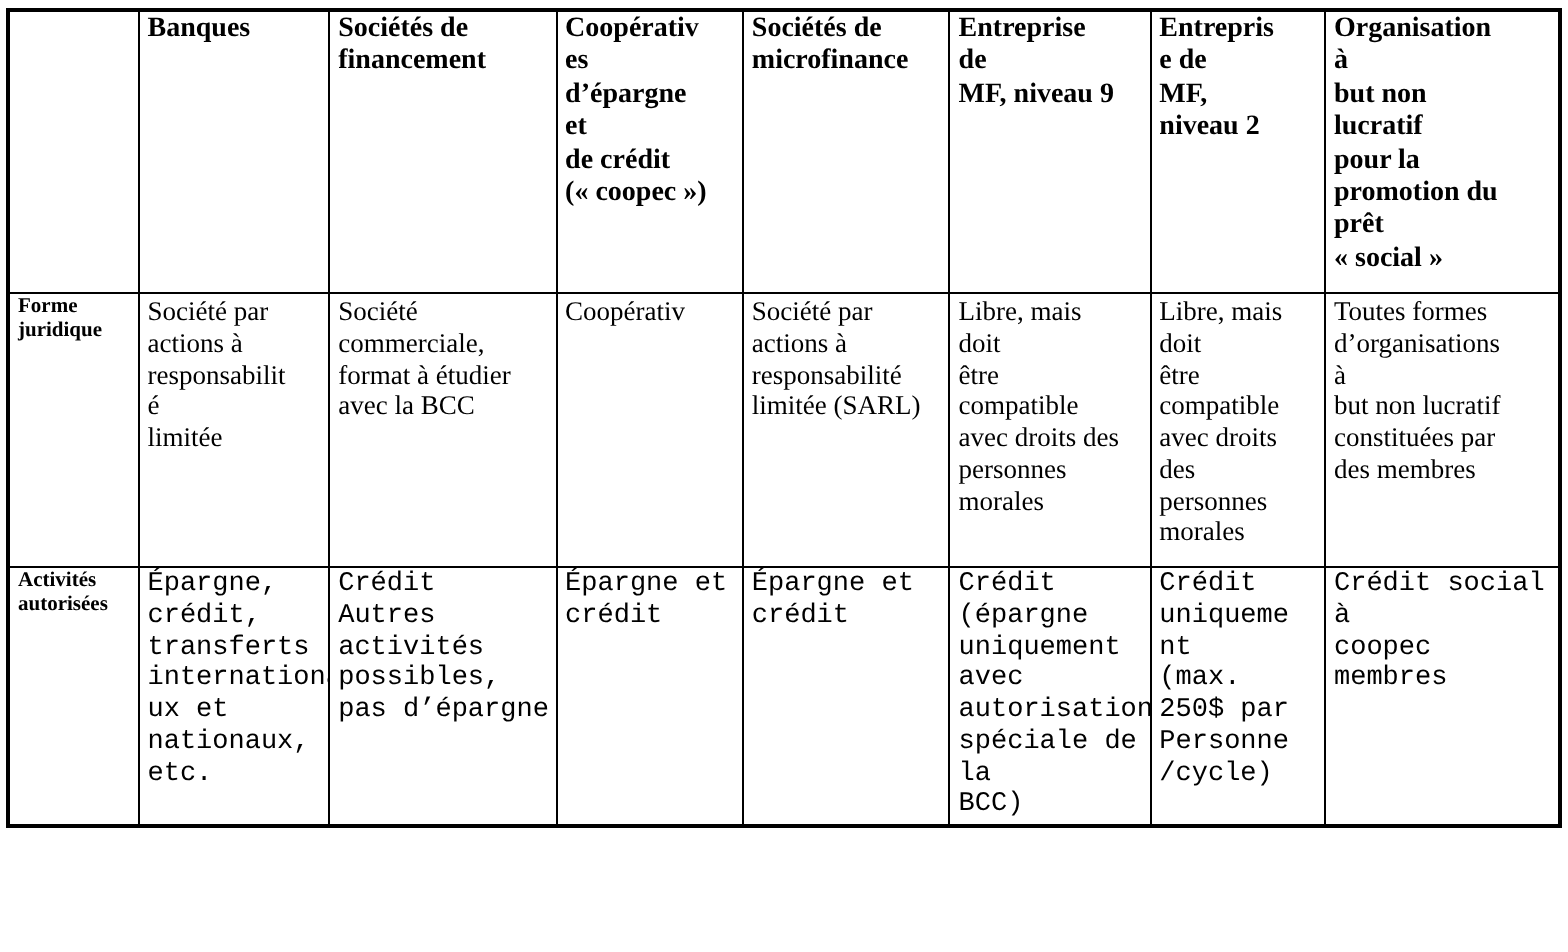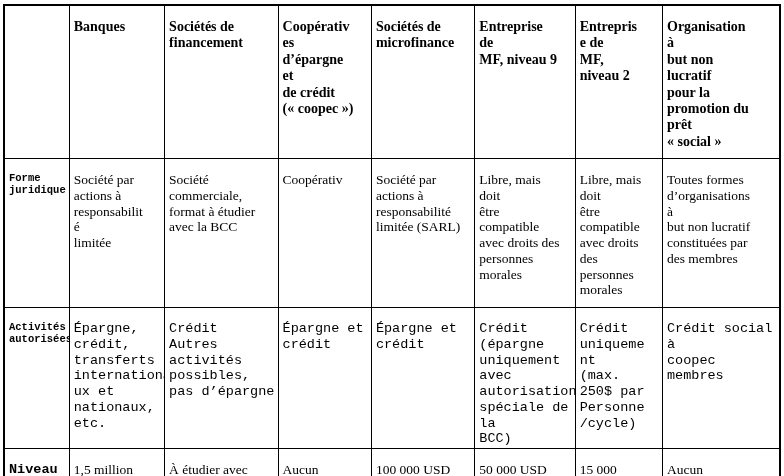--- a/index.html
+++ b/index.html
@@ -23,37 +23,36 @@
     table-layout: fixed;
     width: 778px;
     border: 2px solid #000000;
     background: #ffffff;
   }
   table.doc-table th,
   table.doc-table td {
     border: 1px solid #000000;
     vertical-align: top;
     text-align: left;
-    padding: 13px 3px 1px 4px;
+    padding: 1px 3px 1px 4px;
     white-space: pre-line;
     line-height: 1.17;
     font-weight: normal;
     font-size: 13.5px;
     overflow: hidden;
   }
   
   table.doc-table thead th {
     font-weight: bold;
     font-size: 14px;
     height: 138px;
   }
   
   table.doc-table tbody th {
     font-weight: bold;
-    font-family: Liberation Mono, monospace;
   }
   table.doc-table tbody tr:nth-child(1) th,
   table.doc-table tbody tr:nth-child(2) th {
     font-size: 10.5px;
   }
   table.doc-table tbody tr:nth-child(3) th {
     font-size: 13.5px;
   }
   table.doc-table tbody tr:nth-child(1) td { height: 134px; font-family: Liberation Serif, serif; }
   table.doc-table tbody tr:nth-child(2) td { height: 120px; font-family: Liberation Mono, monospace; }
@@ -183,32 +182,15 @@
           <td>Crédit
 uniqueme
 nt
 (max.
 250$ par
 Personne
 /cycle)</td>
           <td>Crédit social à
 coopec membres</td>
         </tr>
-        <tr>
-          <th>Niveau
-min. de
-capital</th>
-          <td>1,5 million
-U
-SD</td>
-          <td>À étudier avec
-la
-BCC</td>
-          <td>Aucun</td>
-          <td>100 000 USD</td>
-          <td>50 000 USD</td>
-          <td>15 000
-USD</td>
-          <td>Aucun</td>
-        </tr>
       </tbody>
   </table>
 </div>
 
 </body></html>

